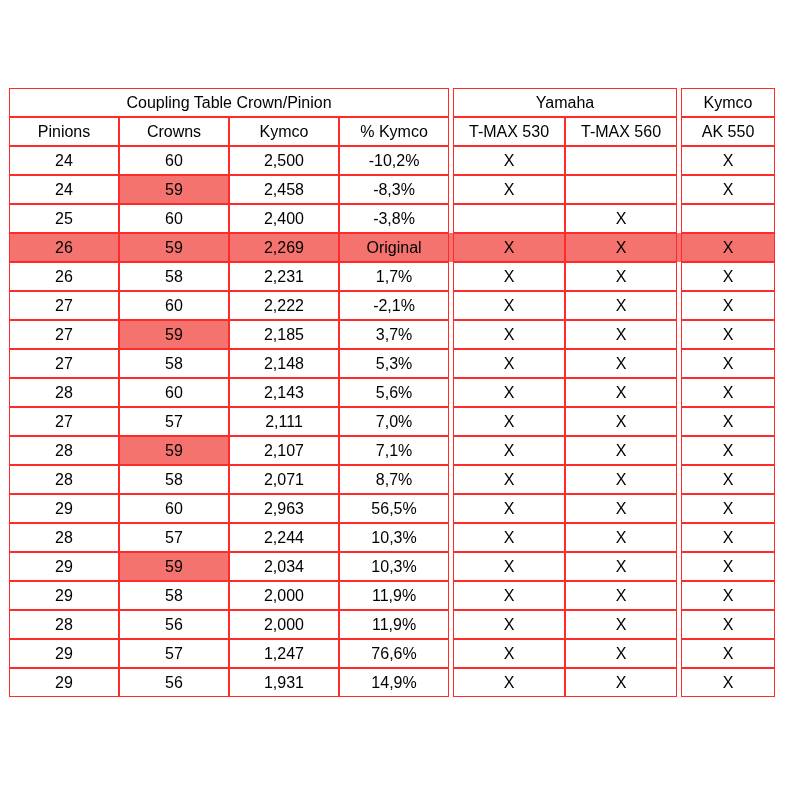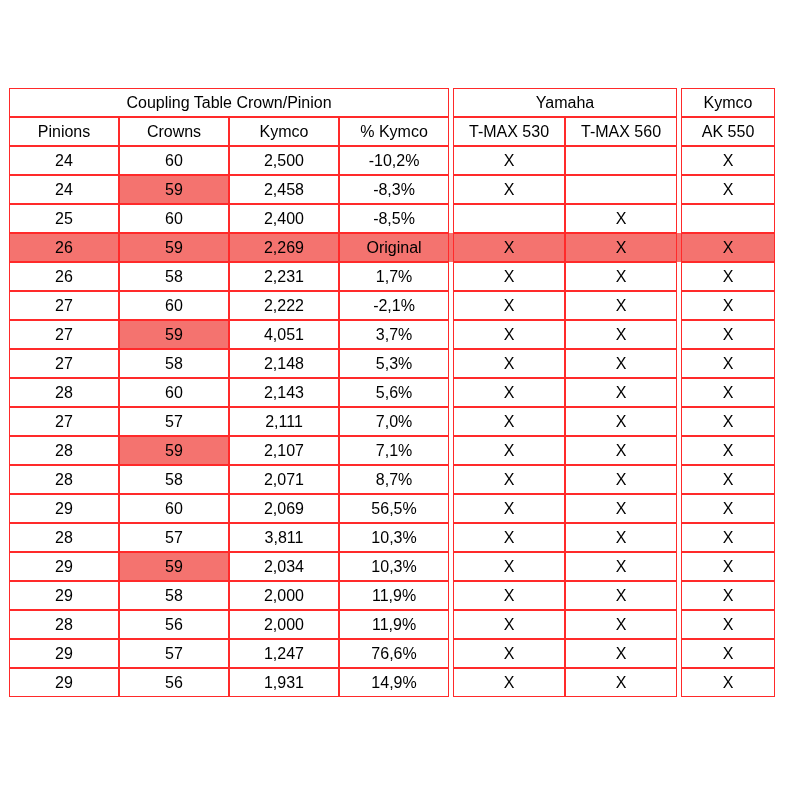--- a/index.html
+++ b/index.html
@@ -141,21 +141,21 @@
             <td class="gapcell"></td>
             <td class="mark">X</td>
             <td class="mark"></td>
             <td class="gapcell"></td>
             <td class="mark">X</td>
           </tr>
           <tr>
             <td>25</td>
             <td>60</td>
             <td>2,400</td>
-            <td>-8,5%</td>
+            <td>-3,8%</td>
             <td class="gapcell"></td>
             <td class="mark"></td>
             <td class="mark">X</td>
             <td class="gapcell"></td>
             <td class="mark"></td>
           </tr>
           <tr class="row-orig">
             <td>26</td>
             <td>59</td>
             <td>2,269</td>
@@ -184,21 +184,21 @@
             <td>-2,1%</td>
             <td class="gapcell"></td>
             <td class="mark">X</td>
             <td class="mark">X</td>
             <td class="gapcell"></td>
             <td class="mark">X</td>
           </tr>
           <tr>
             <td>27</td>
             <td class="hl">59</td>
-            <td>4,051</td>
+            <td>2,185</td>
             <td>3,7%</td>
             <td class="gapcell"></td>
             <td class="mark">X</td>
             <td class="mark">X</td>
             <td class="gapcell"></td>
             <td class="mark">X</td>
           </tr>
           <tr>
             <td>27</td>
             <td>58</td>
@@ -250,32 +250,32 @@
             <td>8,7%</td>
             <td class="gapcell"></td>
             <td class="mark">X</td>
             <td class="mark">X</td>
             <td class="gapcell"></td>
             <td class="mark">X</td>
           </tr>
           <tr>
             <td>29</td>
             <td>60</td>
-            <td>2,069</td>
+            <td>2,963</td>
             <td>56,5%</td>
             <td class="gapcell"></td>
             <td class="mark">X</td>
             <td class="mark">X</td>
             <td class="gapcell"></td>
             <td class="mark">X</td>
           </tr>
           <tr>
             <td>28</td>
             <td>57</td>
-            <td>3,811</td>
+            <td>2,244</td>
             <td>10,3%</td>
             <td class="gapcell"></td>
             <td class="mark">X</td>
             <td class="mark">X</td>
             <td class="gapcell"></td>
             <td class="mark">X</td>
           </tr>
           <tr>
             <td>29</td>
             <td class="hl">59</td>

